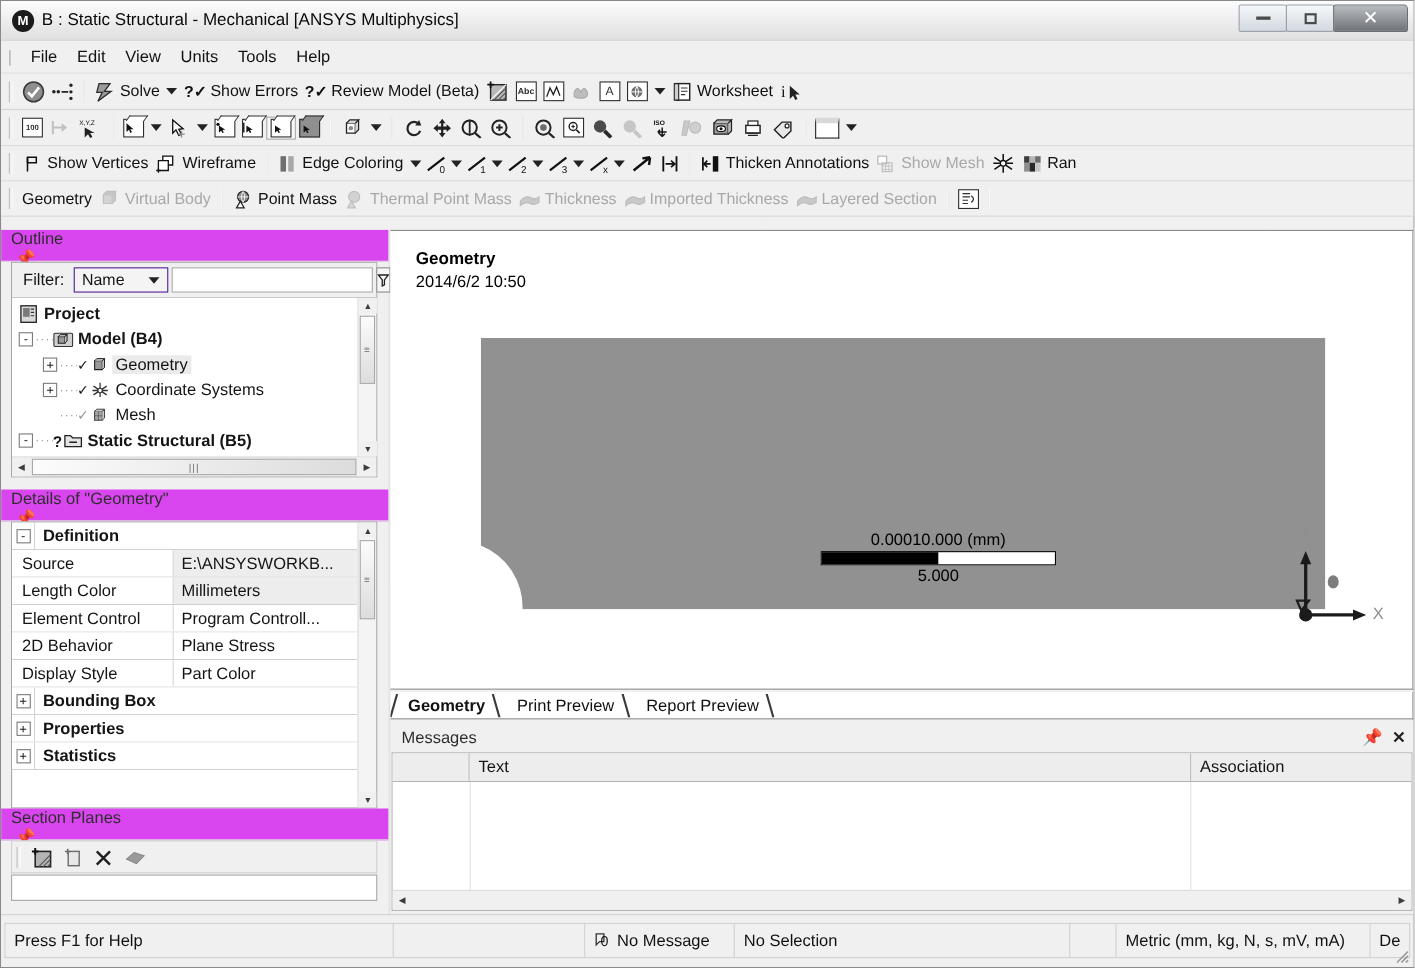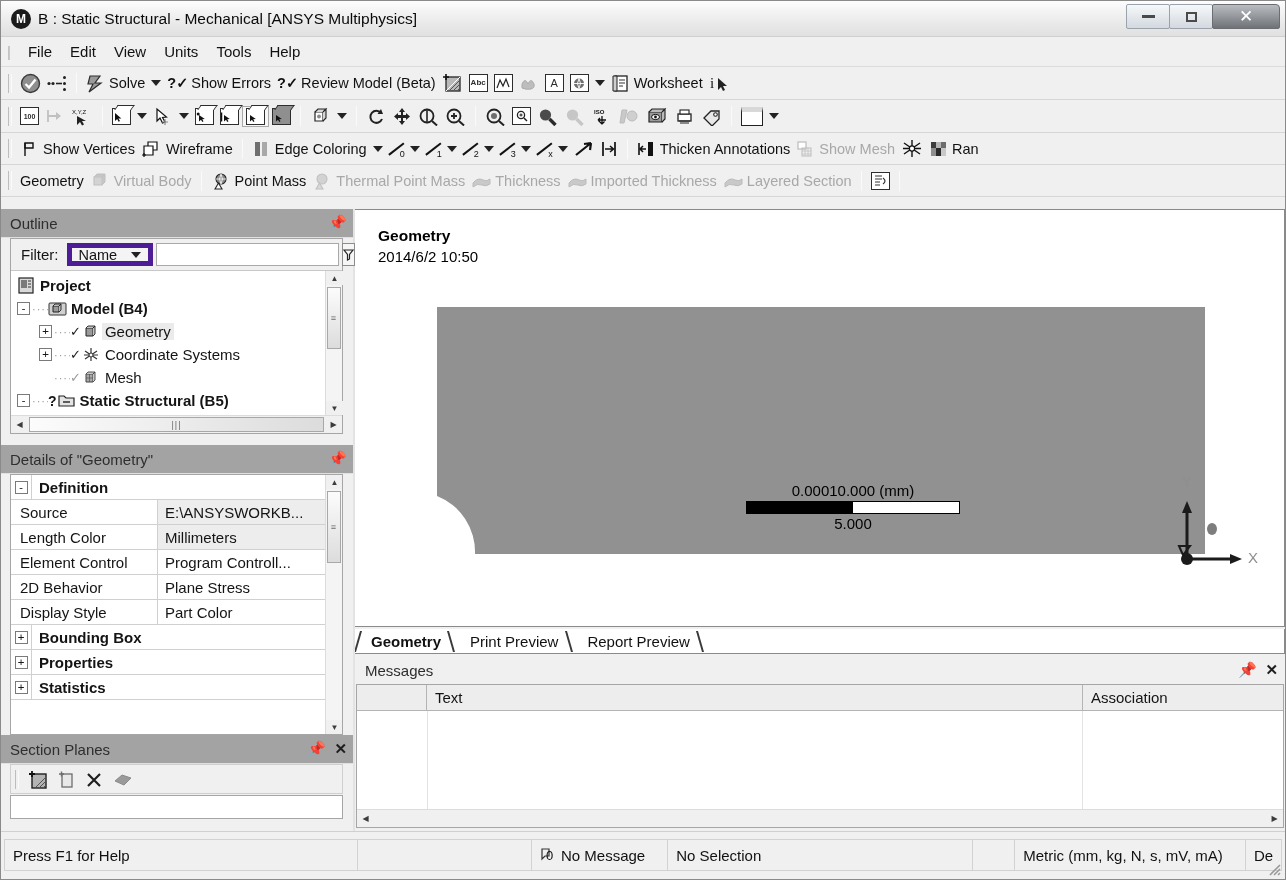--- a/index.html
+++ b/index.html
@@ -138,25 +138,26 @@
   .rightcol {
     position: absolute; left: 354px; top: 0; right: 0; bottom: 0;
     background: #f0f0f0;
   }
   .vsplit {
     position: absolute; left: 352px; top: 0; width: 2px; bottom: 0;
     background: #e3e3e3;
   }
 
   .panel-title {
-    height: 29px; display: flex; align-items: center;
+    height: 29px; display: flex; 
     padding: 0 6px 0 9px;
-    background: #a3a3a3;
+    background: #d946ef;
     font-size: 15px; color: #2e2e2e;
     border-bottom: 1px solid #e0e0e0;
+    flex-direction: column;
   }
   .panel-title .sp { flex: 1 1 auto; }
   .pin {
     font-size: 15px; color: #2b2b2b; margin-left: 4px;
     font-family: "DejaVu Sans", sans-serif;
   }
   .xclose { font-size: 15px; color: #1e1e1e; margin-left: 8px; font-weight: bold; }
 
   
   .outline-body {
@@ -164,21 +165,21 @@
     background: #fff; border: 1px solid #a6a6a6;
   }
   .filter-row {
     height: 32px; display: flex; align-items: center;
     padding: 0 2px 0 4px; background: #f0f0f0;
     border-bottom: 1px solid #c8c8c8;
   }
   .filter-row .lbl { font-size: 15px; margin: 0 8px 0 6px; }
   .combo {
     height: 23px; min-width: 86px;
-    background: #f4f4f4; border: 5px solid #4c1d95;
+    background: #f4f4f4; border: 1px solid #4c1d95;
     display: flex; align-items: center; justify-content: space-between;
     padding: 0 4px 0 7px; font-size: 14.5px;
   }
   .filter-input {
     flex: 1 1 auto; height: 23px; margin: 0 3px;
     background: #fff; border: 1px solid #a9a9a9;
   }
   .filter-btn {
     width: 19px; height: 23px; border: 1px solid #8c8c8c; background: #f6f6f6;
     display: flex; align-items: center; justify-content: center;

